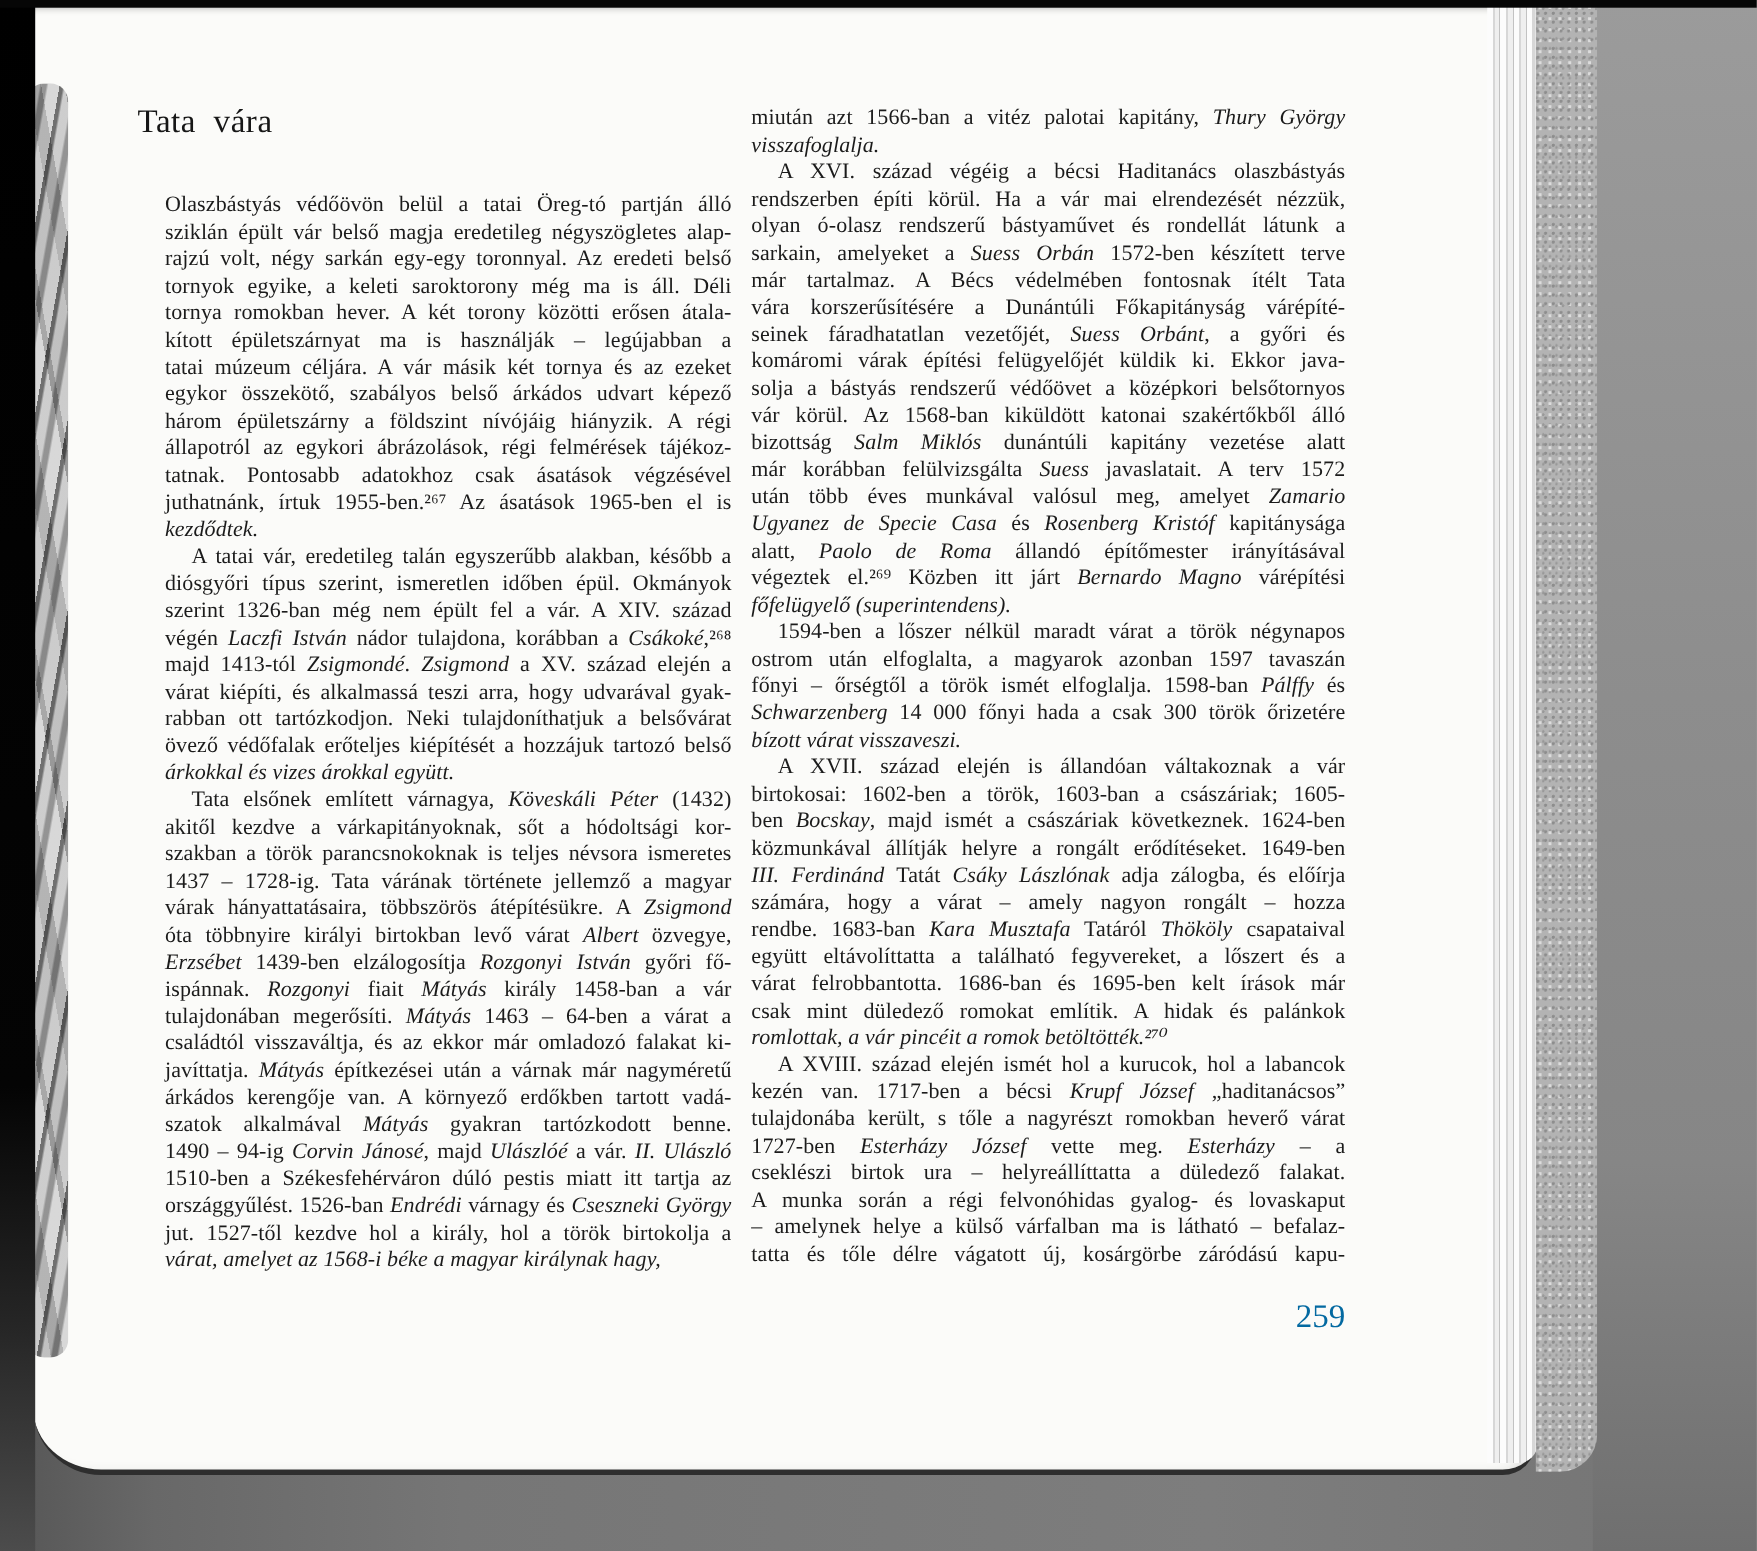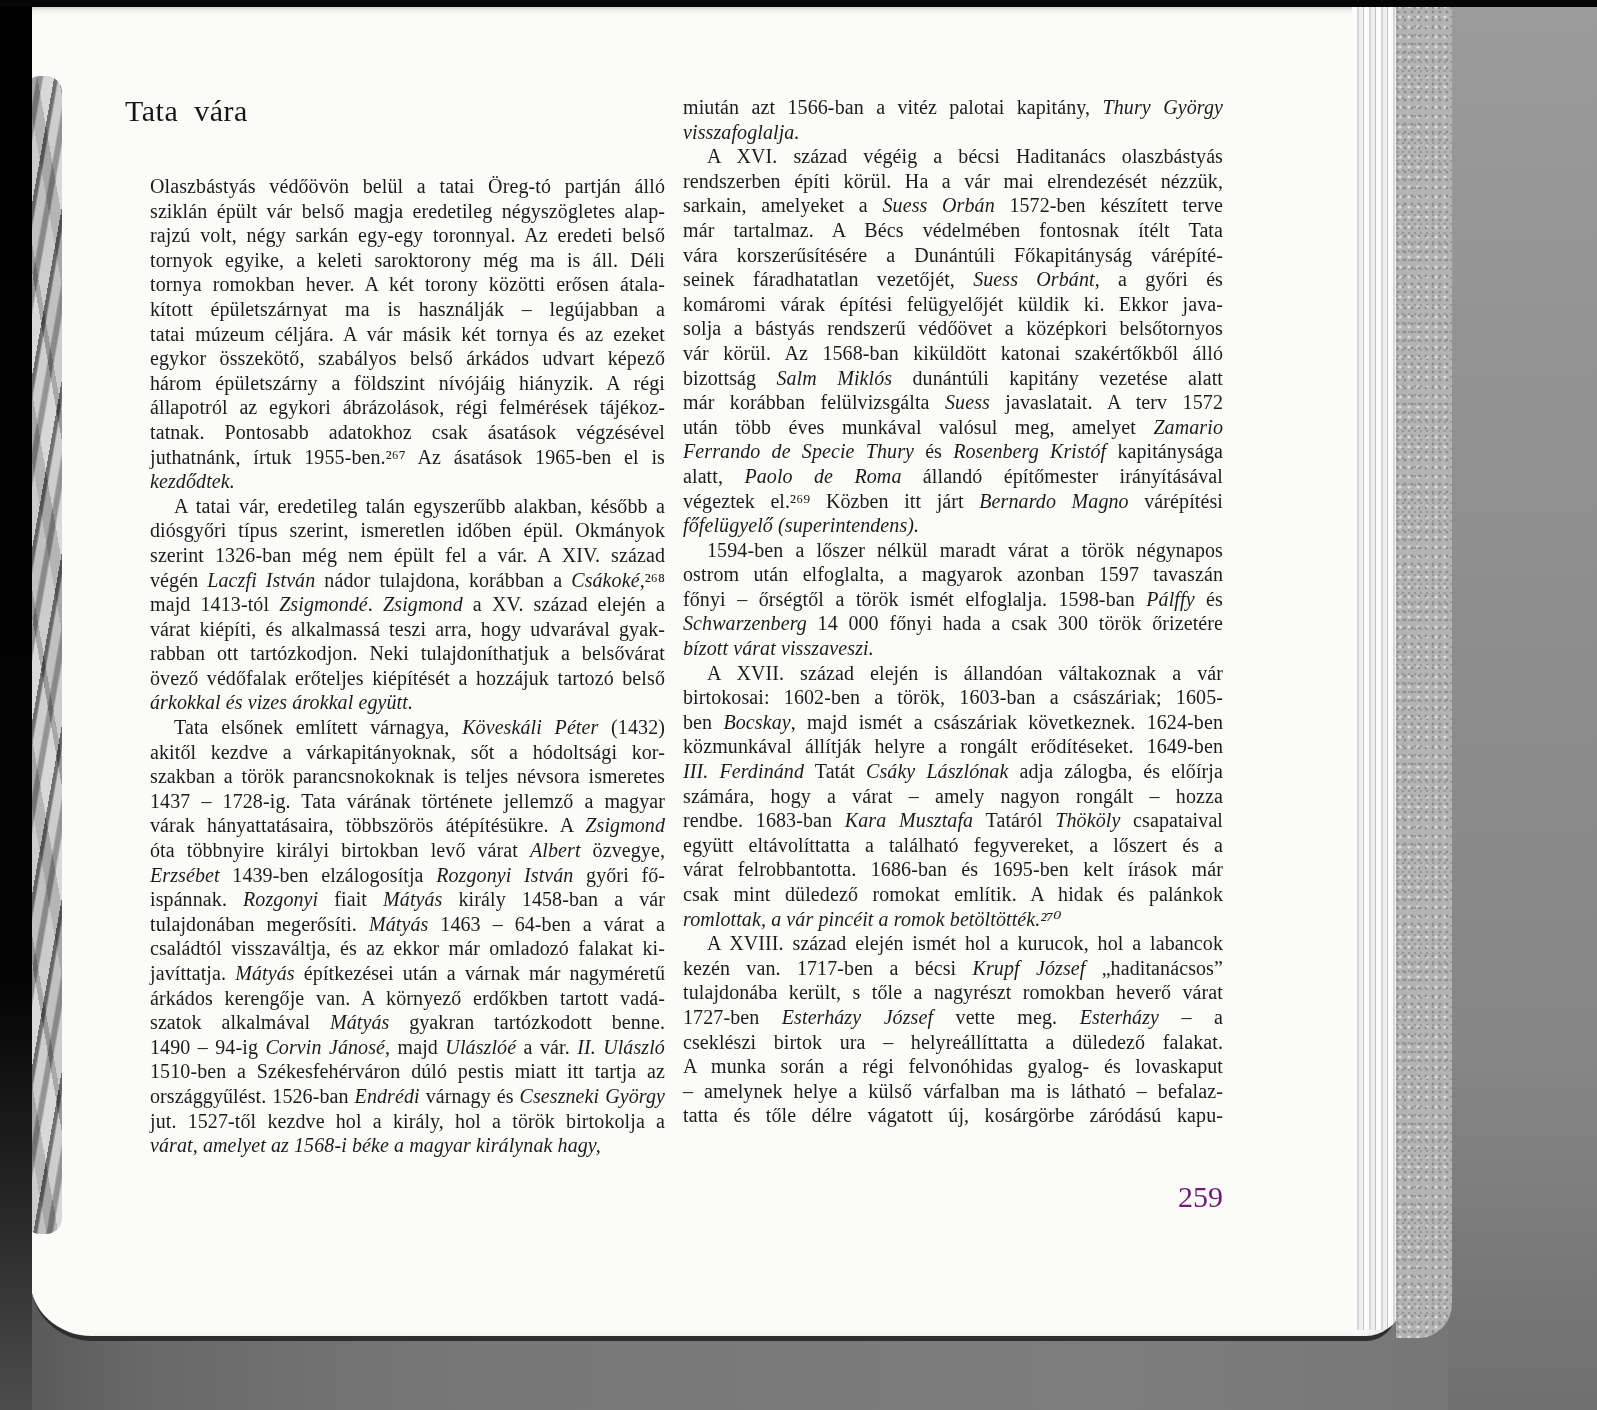--- a/index.html
+++ b/index.html
@@ -55,21 +55,21 @@
     letter-spacing:.5px;word-spacing:8px;color:#161616;}
   .lines-left{margin-top:48px;margin-left:25px;}
   .line{font-size:20px;line-height:24.6px;height:24.6px;
     text-align:justify;text-align-last:justify;text-justify:inter-word;
     letter-spacing:.1px;color:#1b1b1b;}
   .line.last{text-align-last:left;font-style:italic;}
   .line.indent{text-indent:24px;}
   .it{font-style:italic;}
 
   .page-number{left:683px;top:1180px;width:540px;text-align:right;
-    font-size:30px;color:#701a75;}
+    font-size:30px;color:#0369a1;}
 </style>
 </head>
 <body>
 
 <div class="abs right-bg"></div>
 <div class="abs page"></div>
 <div class="abs edge-stripes"></div>
 <div class="abs speckle"></div>
 <div class="abs marble"></div>
 <div class="abs binding"></div>
@@ -119,31 +119,32 @@
       <div class="line"><span>jut. 1527-től kezdve hol a király, hol a török birtokolja a</span></div>
       <div class="line last"><span>várat, amelyet az 1568-i béke a magyar királynak hagy,</span></div>
     </div>
 </div>
 
 <div class="col col-right" id="lines-right">
     <div class="line"><span>miután azt 1566-ban a vitéz palotai kapitány, </span><span class="it">Thury György</span></div>
     <div class="line last"><span>visszafoglalja.</span></div>
     <div class="line indent"><span>A XVI. század végéig a bécsi Haditanács olaszbástyás</span></div>
     <div class="line"><span>rendszerben építi körül. Ha a vár mai elrendezését nézzük,</span></div>
+    <div class="line"><span>olyan ó-olasz rendszerű bástyaművet és rondellát látunk a</span></div>
     <div class="line"><span>sarkain, amelyeket a </span><span class="it">Suess Orbán</span><span> 1572-ben készített terve</span></div>
     <div class="line"><span>már tartalmaz. A Bécs védelmében fontosnak ítélt Tata</span></div>
     <div class="line"><span>vára korszerűsítésére a Dunántúli Főkapitányság várépíté-</span></div>
     <div class="line"><span>seinek fáradhatatlan vezetőjét, </span><span class="it">Suess Orbánt</span><span>, a győri és</span></div>
     <div class="line"><span>komáromi várak építési felügyelőjét küldik ki. Ekkor java-</span></div>
     <div class="line"><span>solja a bástyás rendszerű védőövet a középkori belsőtornyos</span></div>
     <div class="line"><span>vár körül. Az 1568-ban kiküldött katonai szakértőkből álló</span></div>
     <div class="line"><span>bizottság </span><span class="it">Salm Miklós</span><span> dunántúli kapitány vezetése alatt</span></div>
     <div class="line"><span>már korábban felülvizsgálta </span><span class="it">Suess</span><span> javaslatait. A terv 1572</span></div>
     <div class="line"><span>után több éves munkával valósul meg, amelyet </span><span class="it">Zamario</span></div>
-    <div class="line"><span class="it">Ferrando de Specie Thury</span><span> és </span><span class="it">Rosenberg Kristóf</span><span> kapitánysága</span></div>
+    <div class="line"><span class="it">Ugyanez de Specie Casa</span><span> és </span><span class="it">Rosenberg Kristóf</span><span> kapitánysága</span></div>
     <div class="line"><span>alatt, </span><span class="it">Paolo de Roma</span><span> állandó építőmester irányításával</span></div>
     <div class="line"><span>végeztek el.²⁶⁹ Közben itt járt </span><span class="it">Bernardo Magno</span><span> várépítési</span></div>
     <div class="line last"><span>főfelügyelő (superintendens).</span></div>
     <div class="line indent"><span>1594-ben a lőszer nélkül maradt várat a török négynapos</span></div>
     <div class="line"><span>ostrom után elfoglalta, a magyarok azonban 1597 tavaszán</span></div>
     <div class="line"><span>főnyi – őrségtől a török ismét elfoglalja. 1598-ban </span><span class="it">Pálffy</span><span> és</span></div>
     <div class="line"><span class="it">Schwarzenberg</span><span> 14 000 főnyi hada a csak 300 török őrizetére</span></div>
     <div class="line last"><span>bízott várat visszaveszi.</span></div>
     <div class="line indent"><span>A XVII. század elején is állandóan váltakoznak a vár</span></div>
     <div class="line"><span>birtokosai: 1602-ben a török, 1603-ban a császáriak; 1605-</span></div>

